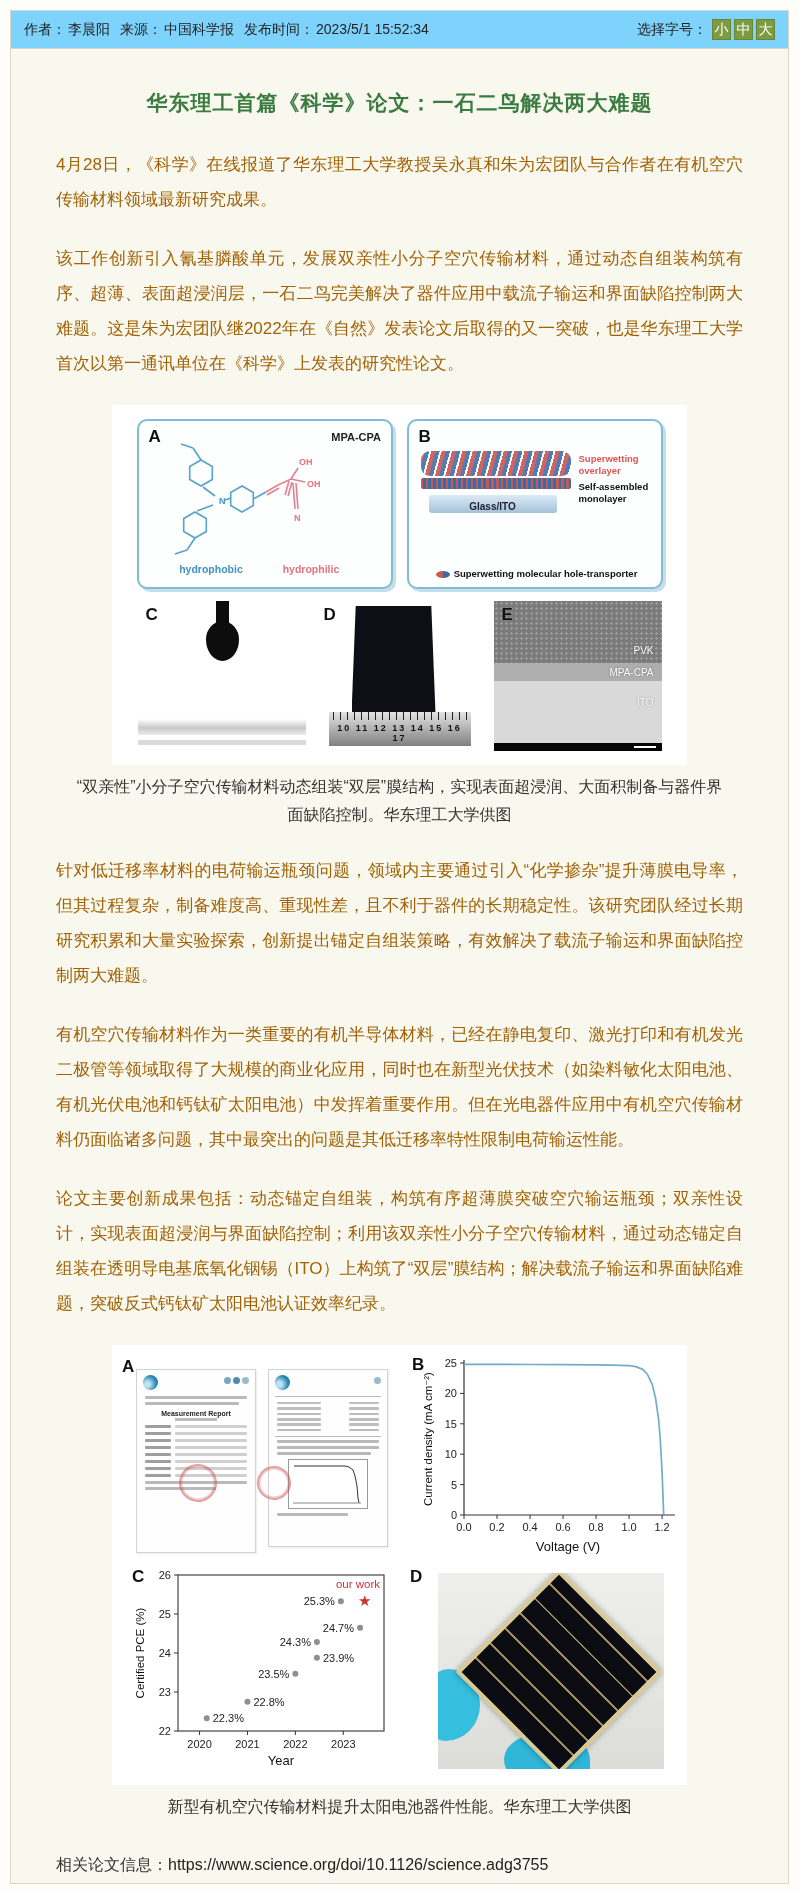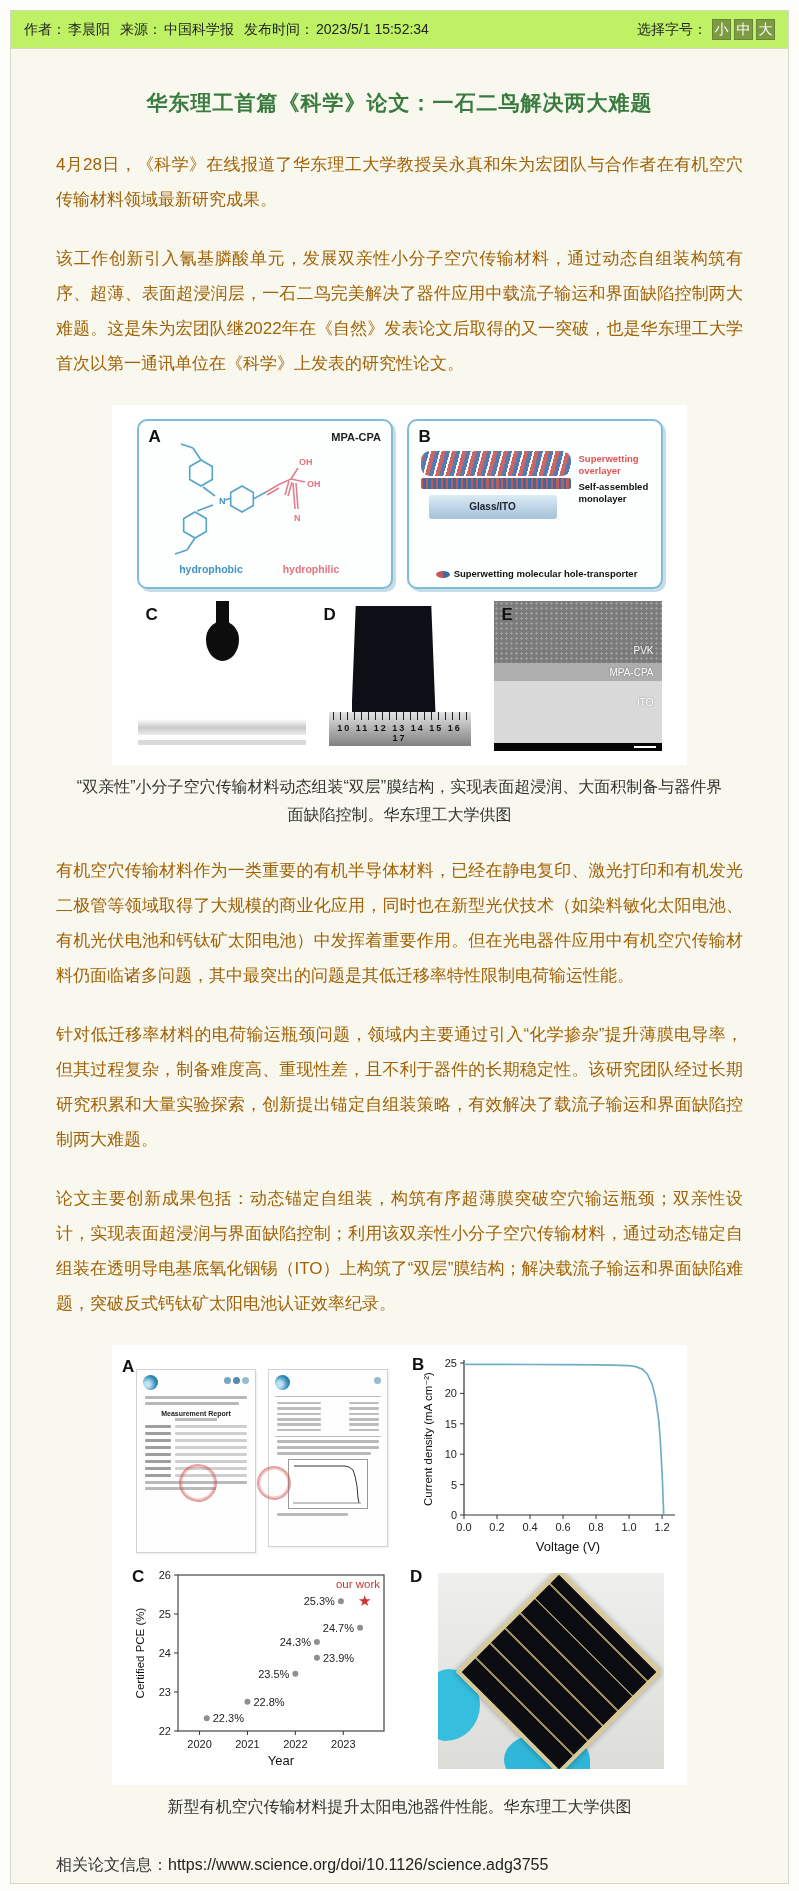--- a/index.html
+++ b/index.html
@@ -1,19 +1,19 @@
 <!DOCTYPE html>
 <html><head>
 <meta charset="utf-8">
 <style>
   html,body{margin:0;padding:0;}
   body{width:799px;height:1891px;background:#fdfdfa;font-family:"Liberation Sans","DejaVu Sans",sans-serif;overflow:hidden;}
   .page-box{position:relative;width:779px;height:1874px;margin:10px auto 0;background:#f9f8ee;border:1px solid #d9d6c6;box-sizing:border-box;overflow:hidden;}
   
-  .header-bar{display:flex;justify-content:space-between;align-items:center;height:37px;padding:0 13px;background:#bef264;border-bottom:1px solid #d9d6c6;font-size:14px;color:#222;}
+  .header-bar{display:flex;justify-content:space-between;align-items:center;height:37px;padding:0 13px;background:#7dd3fc;border-bottom:1px solid #d9d6c6;font-size:14px;color:#222;}
   .meta-left span{margin-right:2px;}
   .meta-left .sp{margin-left:8px;}
   .fsz-label{margin-right:2px;}
   .fsz-btn{display:inline-block;min-width:17px;height:19px;line-height:19px;text-align:center;background:#7d9b41;color:#fff;margin-left:3px;font-size:14px;border:1px solid #69853a;cursor:pointer;}
   
   .article{padding:0 45px;}
   h1.title{font-size:21px;color:#3a7b3f;text-align:center;margin:40px 0 30px;font-weight:bold;letter-spacing:1px;}
   p.body{font-size:17px;line-height:35px;color:#a16207;text-align:justify;margin:24px 0;}
   .fig-caption{font-size:16px;line-height:28px;color:#333;text-align:center;margin:8px auto 24px;width:655px;}
   .related{font-size:16px;color:#333;margin:34px 0 0;}
@@ -21,21 +21,21 @@
   
   .figure1{width:575px;margin:14px auto 4px;background:#fff;padding:14px 16px;box-sizing:border-box;}
   .frow1{display:flex;gap:14px;justify-content:center;margin-bottom:12px;}
   .pbox{position:relative;width:256px;height:170px;border:2px solid #7fbcd6;border-radius:10px;background:#fdfefe;box-shadow:3px 3px 0 #c6deea;box-sizing:border-box;}
   .plab{position:absolute;left:10px;top:6px;font-size:17px;font-weight:bold;color:#111;z-index:3;}
   .pbox svg{position:absolute;left:0;top:0;}
   
   .b-inner{position:absolute;left:12px;right:8px;top:30px;bottom:6px;}
   .overlayer{width:150px;height:25px;border-radius:9px;background:repeating-linear-gradient(105deg,rgba(201,84,84,.9) 0 4px,rgba(66,109,168,.9) 4px 8px,rgba(255,255,255,.95) 8px 10px);}
   .monolayer{width:150px;height:11px;margin-top:2px;border-radius:2px;background:repeating-linear-gradient(90deg,#c05b5b 0 2.5px,#3a6ca3 2.5px 5px);}
-  .glass{height:24px;width:128px;margin:6px 0 0 8px;background:linear-gradient(#dcebf5,#a3c1d9);border-radius:3px;text-align:center;font-size:10px;font-weight:bold;color:#223;line-height:24px;}
+  .glass{height:18px;width:128px;margin:6px 0 0 8px;background:linear-gradient(#dcebf5,#a3c1d9);border-radius:3px;text-align:center;font-size:10px;font-weight:bold;color:#223;line-height:24px;}
   .b-lbl1{position:absolute;left:158px;top:2px;color:#e05555;font-size:9.5px;font-weight:bold;width:78px;line-height:1.3;}
   .b-lbl2{position:absolute;left:158px;top:30px;color:#111;font-size:9.5px;font-weight:bold;width:84px;line-height:1.3;}
   .b-legend{position:absolute;left:0;right:0;bottom:2px;text-align:center;font-size:9.5px;font-weight:bold;color:#111;}
   .b-legend .dot{display:inline-block;width:14px;height:7px;border-radius:50%;background:linear-gradient(90deg,#c05b5b 50%,#3a6ca3 50%);vertical-align:middle;margin-right:4px;}
   
   .frow2{display:flex;gap:10px;justify-content:center;}
   .photo{position:relative;width:168px;height:150px;background:#fff;overflow:hidden;}
   .photo .plab{left:8px;top:4px;}
   .drop-stem{position:absolute;left:78px;top:0;width:13px;height:28px;background:#0d0d0d;}
   .drop-ball{position:absolute;left:68px;top:20px;width:33px;height:40px;background:#0d0d0d;border-radius:50% 50% 50% 50%/46% 46% 54% 54%;}
@@ -197,22 +197,22 @@
             </div>
           <span class="sem-lbl sem-l1">PVK</span>
           <span class="sem-lbl sem-l2">MPA-CPA</span>
           <span class="sem-lbl sem-l3">ITO</span>
         </div>
       </div>
     </div>
 
     <div class="fig-caption">“双亲性”小分子空穴传输材料动态组装“双层”膜结构，实现表面超浸润、大面积制备与器件界面缺陷控制。华东理工大学供图</div>
 
+    <p class="body">针对低迁移率材料的电荷输运瓶颈问题，领域内主要通过引入“化学掺杂”提升薄膜电导率，但其过程复杂，制备难度高、重现性差，且不利于器件的长期稳定性。该研究团队经过长期研究积累和大量实验探索，创新提出锚定自组装策略，有效解决了载流子输运和界面缺陷控制两大难题。</p>
     <p class="body">有机空穴传输材料作为一类重要的有机半导体材料，已经在静电复印、激光打印和有机发光二极管等领域取得了大规模的商业化应用，同时也在新型光伏技术（如染料敏化太阳电池、有机光伏电池和钙钛矿太阳电池）中发挥着重要作用。但在光电器件应用中有机空穴传输材料仍面临诸多问题，其中最突出的问题是其低迁移率特性限制电荷输运性能。</p>
-    <p class="body">针对低迁移率材料的电荷输运瓶颈问题，领域内主要通过引入“化学掺杂”提升薄膜电导率，但其过程复杂，制备难度高、重现性差，且不利于器件的长期稳定性。该研究团队经过长期研究积累和大量实验探索，创新提出锚定自组装策略，有效解决了载流子输运和界面缺陷控制两大难题。</p>
     <p class="body">论文主要创新成果包括：动态锚定自组装，构筑有序超薄膜突破空穴输运瓶颈；双亲性设计，实现表面超浸润与界面缺陷控制；利用该双亲性小分子空穴传输材料，通过动态锚定自组装在透明导电基底氧化铟锡（ITO）上构筑了“双层”膜结构；解决载流子输运和界面缺陷难题，突破反式钙钛矿太阳电池认证效率纪录。</p>
 
     <div class="figure2">
       <div class="g2">
 
         <div class="docsA">
           <span class="plab2" style="left:2px;top:0">A</span>
           <div class="docpage dp1">
             <div class="d-head">
                 <span class="logo-swirl"></span>

